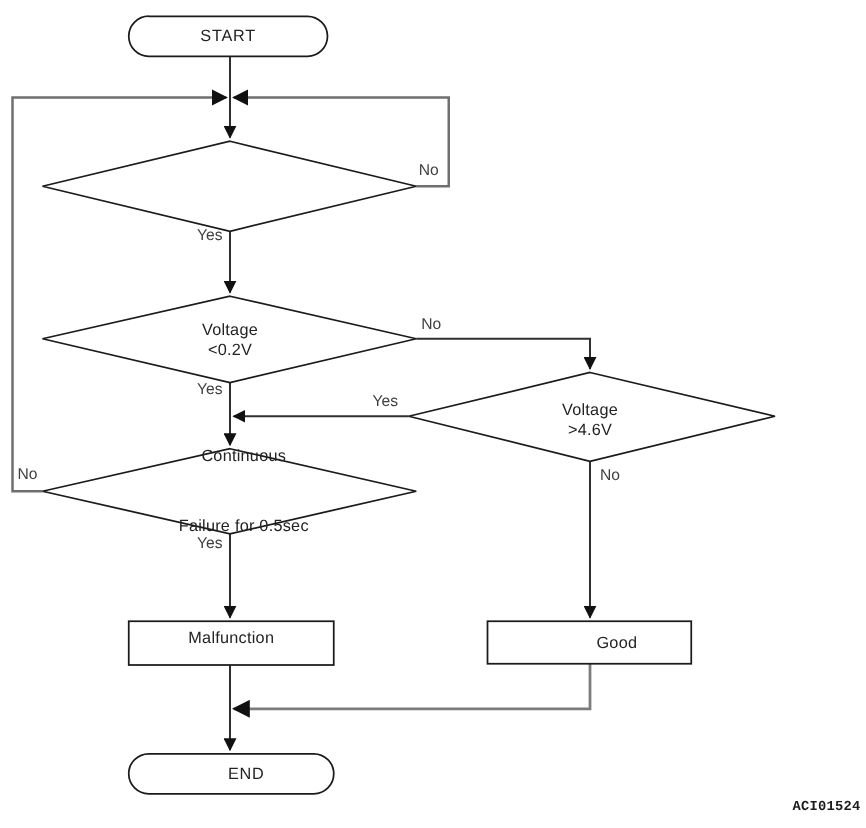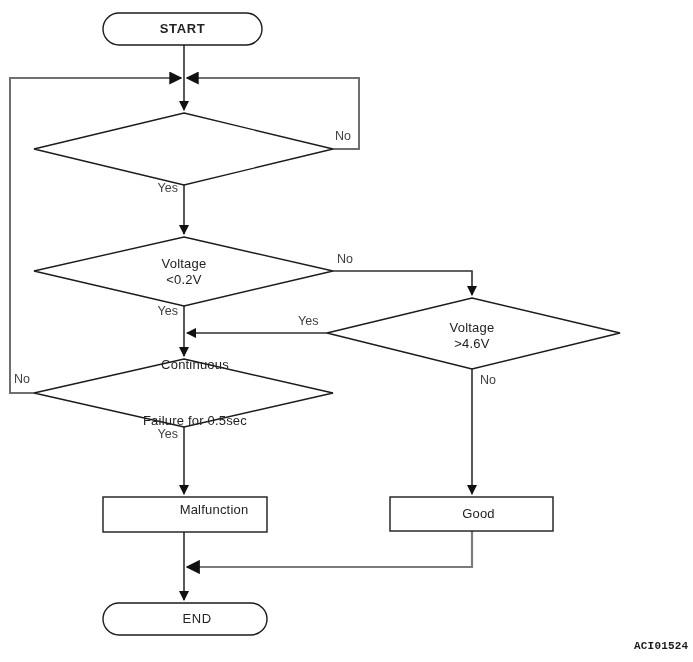--- a/index.html
+++ b/index.html
@@ -75,41 +75,41 @@
     <rect x="103" y="13" width="159" height="32" rx="16" ry="16" fill="#ffffff" stroke="#1b1b1b" stroke-width="1.4"></rect>
     <polygon points="184,113 333,149 184,185 34,149" fill="#ffffff" stroke="#1b1b1b" stroke-width="1.4"></polygon>
     <polygon points="184,237 333,271 184,306 34,271" fill="#ffffff" stroke="#1b1b1b" stroke-width="1.4"></polygon>
     <polygon points="472,298 620,333 472,369 327,333" fill="#ffffff" stroke="#1b1b1b" stroke-width="1.4"></polygon>
     <polygon points="184,359 333,393 184,427 34,393" fill="#ffffff" stroke="#1b1b1b" stroke-width="1.4"></polygon>
     <rect x="103" y="497" width="164" height="35" fill="#ffffff" stroke="#1b1b1b" stroke-width="1.4"></rect>
     <rect x="390" y="497" width="163" height="34" fill="#ffffff" stroke="#1b1b1b" stroke-width="1.4"></rect>
     <rect x="103" y="603" width="164" height="32" rx="16" ry="16" fill="#ffffff" stroke="#1b1b1b" stroke-width="1.4"></rect>
   </svg>
 
-  <div class="node-label terminal-label" style="left:103px; top:13px; width:159px; height:32px;font-weight:bold;">START</div>
+  <div class="node-label terminal-label" style="left:103px; top:13px; width:159px; height:32px;">START</div>
 
 
   <div class="node-label" style="left:84px; top:254px; width:200px; height:36px;">
     <span>Voltage</span>
     <span>&lt;0.2V</span>
   </div>
 
   <div class="node-label" style="left:372px; top:318px; width:200px; height:36px;">
     <span>Voltage</span>
     <span>&gt;4.6V</span>
   </div>
 
   <div class="node-label" style="left:85px; top:375px; width:220px; height:36px;gap:40px;">
     <span>Continuous</span>
     <span>Failure for 0.5sec</span>
   </div>
 
-  <div class="node-label" style="left:103px; top:497px; width:164px; height:25px;padding-left:29px;">Malfunction</div>
+  <div class="node-label" style="left:103px; top:497px; width:164px; height:25px;">Malfunction</div>
 
-  <div class="node-label" style="left:390px; top:497px; width:177px; height:34px;">Good</div>
+  <div class="node-label" style="left:405px; top:497px; width:177px; height:34px;">Good</div>
 
   <div class="node-label terminal-label" style="left:103px; top:603px; width:188px; height:32px;">END</div>
 
   <div class="edge-label" style="left:335px; top:129px;">No</div>
   <div class="edge-label right-anchor" style="left:142px; top:181px; width:36px;">Yes</div>
 
   <div class="edge-label" style="left:337px; top:252px;">No</div>
   <div class="edge-label right-anchor" style="left:142px; top:304px; width:36px;">Yes</div>
 
   <div class="edge-label" style="left:298px; top:314px;">Yes</div>

